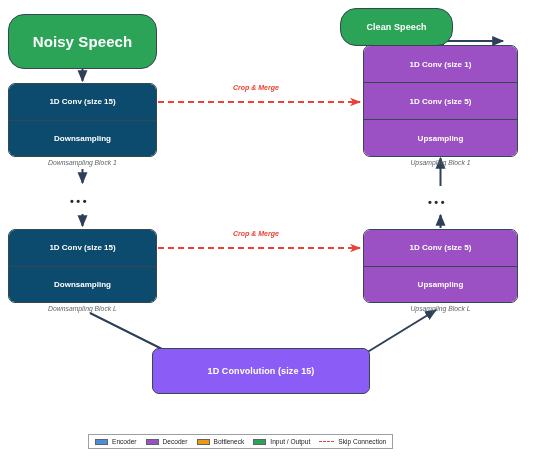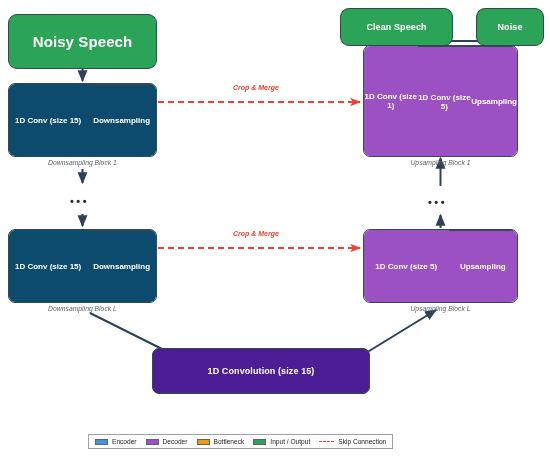--- a/index.html
+++ b/index.html
@@ -32,45 +32,45 @@
     border: 1.3px solid #37474f;
     letter-spacing: 0.1px;
   }
   .grp {
     position: absolute;
     box-sizing: border-box;
     border: 1.3px solid #37474f;
     border-radius: 7px;
     overflow: hidden;
     display: flex;
-    flex-direction: row;
+    flex-direction: column;
   }
   .grp .row {
     flex: 1 1 auto;
     display: flex;
     align-items: center;
     justify-content: center;
     color: #ffffff;
     font-weight: bold;
     text-align: center;
     box-sizing: border-box;
   }
   .grp .row + .row {
     border-top: 1.3px solid #37474f;
   }
   .enc { background: #0c4a6e; }
   .dec { background: #9b51c4; }
 
   .io-node {
-    border-radius: 9px;
+    border-radius: 16px;
     background: #2ba457;
   }
   .bot-node {
     border-radius: 7px;
-    background: #4c1d95;
+    background: #8b5cf6;
   }
 
   .caption {
     position: absolute;
     font-style: italic;
     font-size: 6.8px;
     color: #5f6368;
     white-space: nowrap;
     text-align: center;
   }
@@ -178,23 +178,20 @@
   </svg>
 
   <div class="node io-node" style="left:8px; top:14px; width:149px; height:55px; font-size:15px;">
     <span>Noisy Speech</span>
   </div>
 
   <div class="node io-node" style="left:340px; top:8px; width:113px; height:38px; font-size:9px;">
     <span>Clean Speech</span>
   </div>
 
-  <div class="node io-node" style="left:476px; top:8px; width:68px; height:38px; font-size:9px;">
-    <span>Noise</span>
-  </div>
 
   <div class="grp" style="left:8px; top:83px; width:149px; height:74px;">
     <div class="row enc" style="font-size:8px;">
       <span>1D Conv (size 15)</span>
     </div>
     <div class="row enc" style="font-size:8px;">
       <span>Downsampling</span>
     </div>
   </div>
   <div class="caption" style="left:8px; top:159px; width:149px;">

